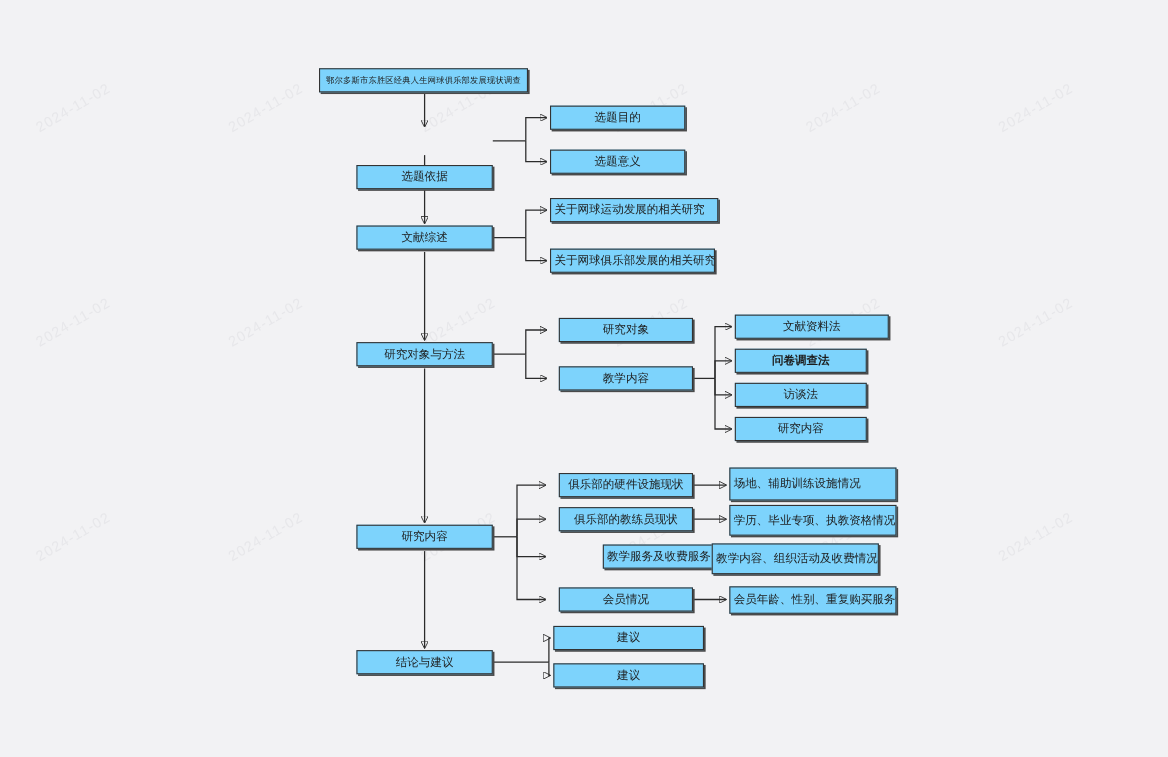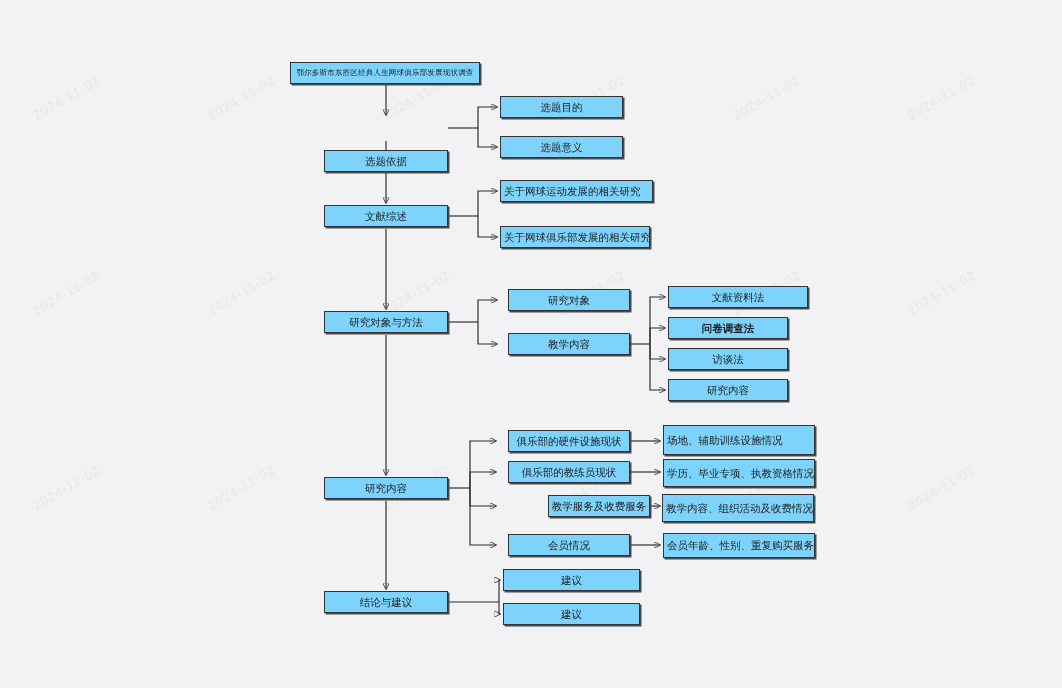--- a/index.html
+++ b/index.html
@@ -195,21 +195,21 @@
   <div class="node" style="left:508px; top:461px; width:122px; height:22px;">俱乐部的教练员现状</div>
 
   <div class="node" style="left:508px; top:495px; width:102px; height:22px;margin-left:40px;">教学服务及收费服务</div>
 
   <div class="node" style="left:508px; top:534px; width:122px; height:22px;">会员情况</div>
 
   <div class="node left-text" style="left:663px; top:425px; width:152px; height:30px;">场地、辅助训练设施情况</div>
 
   <div class="node left-text" style="left:663px; top:459px; width:152px; height:28px;">学历、毕业专项、执教资格情况</div>
 
-  <div class="node left-text" style="left:662px; top:494px; width:152px; height:28px;">教学内容、组织活动及收费情况</div>
+  <div class="node left-text" style="left:647px; top:494px; width:152px; height:28px;">教学内容、组织活动及收费情况</div>
 
   <div class="node left-text" style="left:663px; top:533px; width:152px; height:25px;">会员年龄、性别、重复购买服务情况</div>
 
   <div class="node" style="left:503px; top:569px; width:137px; height:22px;">建议</div>
 
   <div class="node" style="left:503px; top:603px; width:137px; height:22px;">建议</div>
 
 </div>
 
 </body></html>

